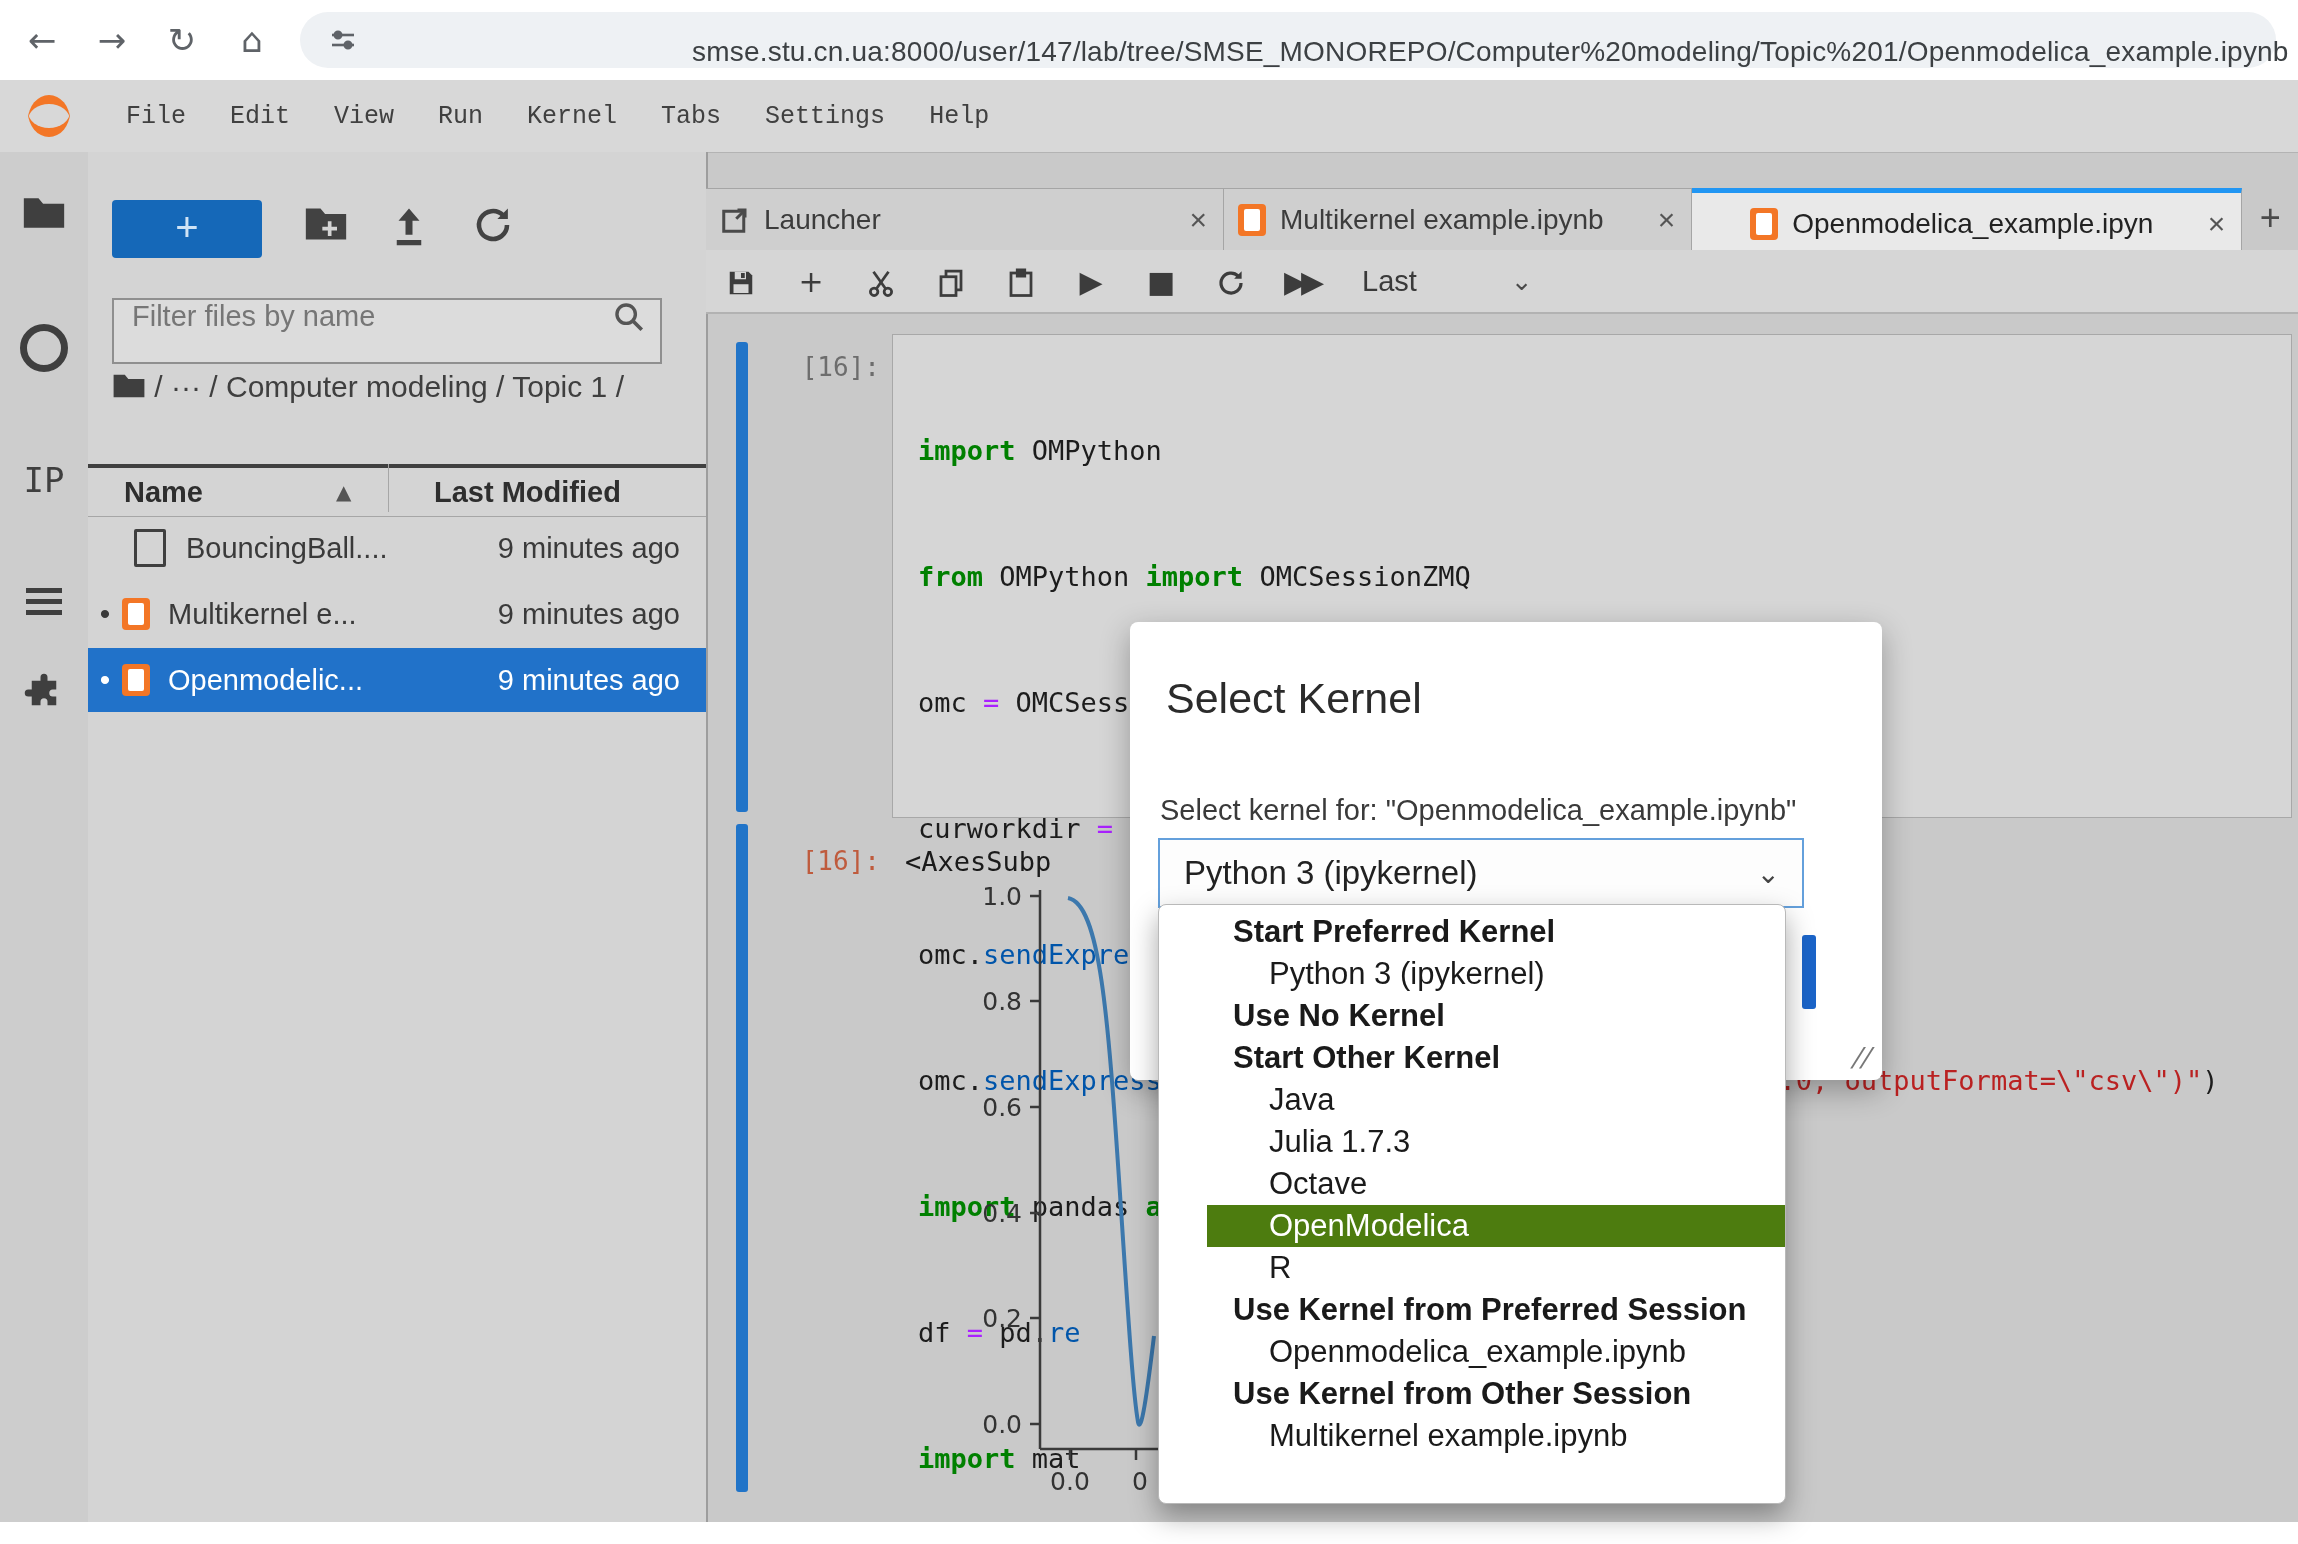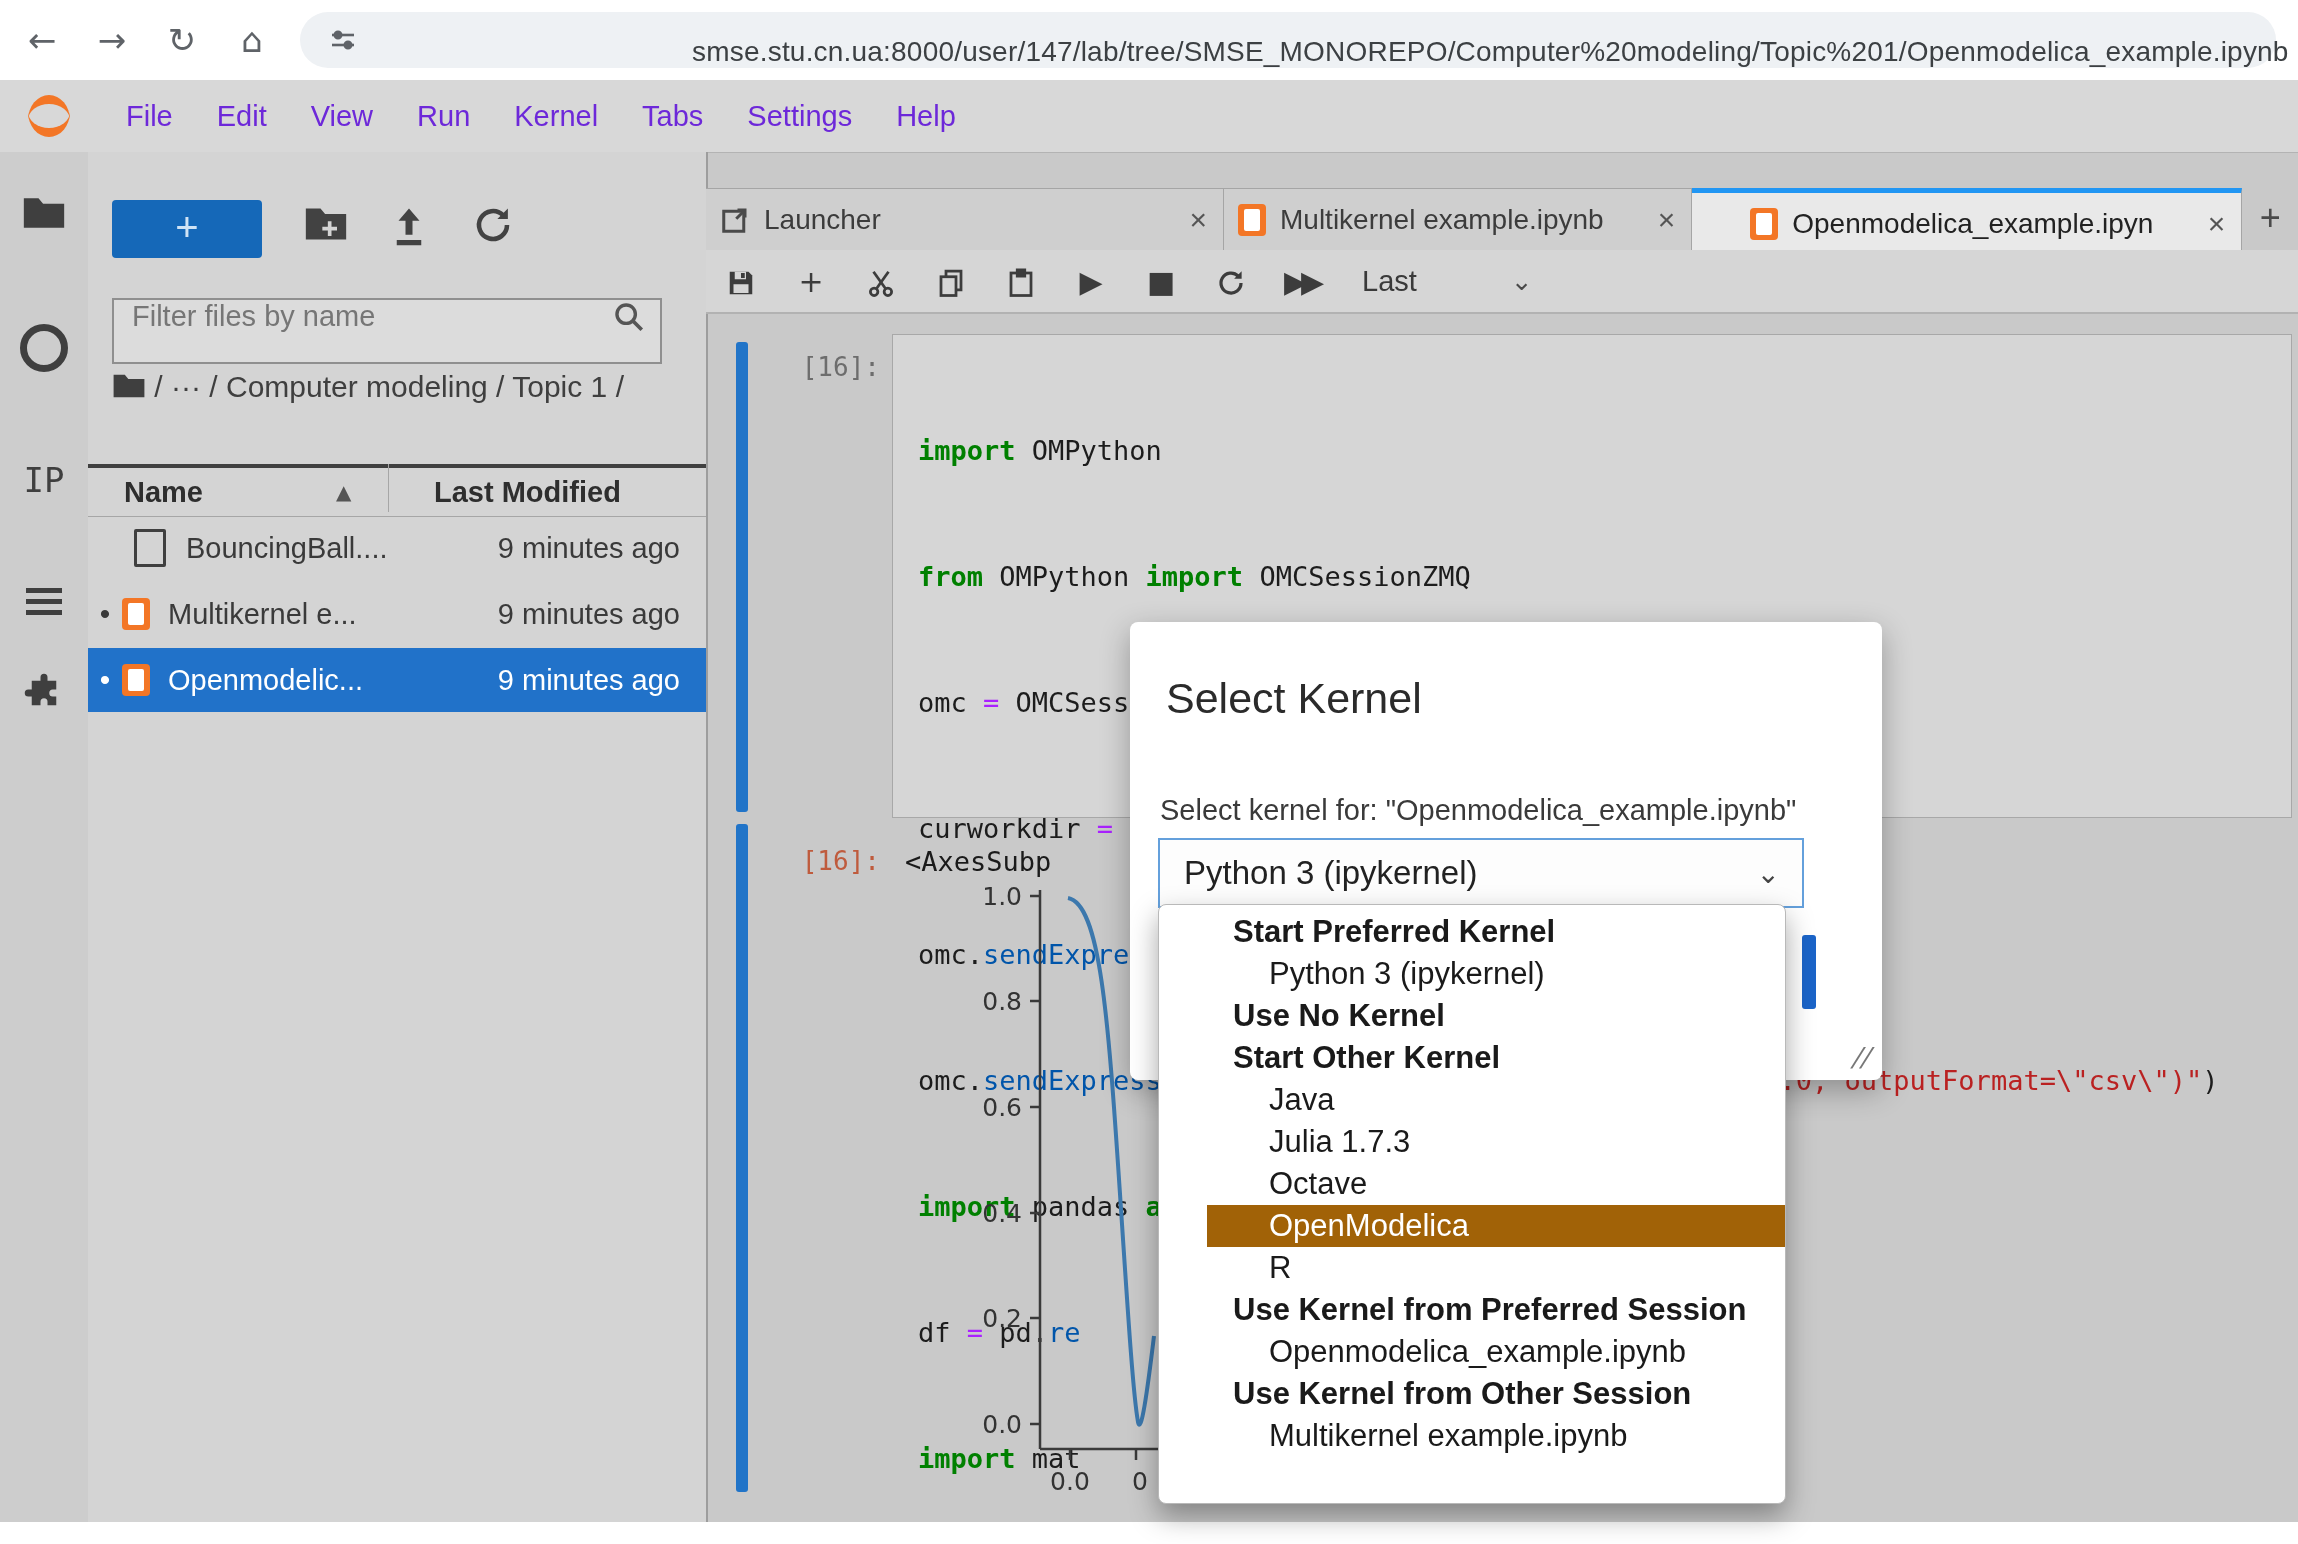--- a/index.html
+++ b/index.html
@@ -14,21 +14,21 @@
   .addr-pill{left:300px;top:12px;width:1976px;height:56px;background:#eef1f4;border-radius:28px;}
   .addr-url{left:392px;top:24px;font-size:28px;color:#3c4043;letter-spacing:.2px;}
 
   
   .menu-bar{left:0;top:80px;width:2298px;height:72px;background:#d8d8d8;border-bottom:1px solid #b3b3b3;display:flex;align-items:center;}
   .jlogo{width:54px;height:50px;margin-left:22px;position:relative;}
   .jlogo i{position:absolute;left:6px;width:42px;height:16px;border:0;background:transparent;}
   .jlogo i.t{top:4px;border-top:9px solid #f37626;border-radius:50% 50% 0 0/100% 100% 0 0;}
   .jlogo i.b{bottom:4px;border-bottom:9px solid #f37626;border-radius:0 0 50% 50%/0 0 100% 100%;}
   .menus{display:flex;margin-left:28px;}
-  .menu-item{padding:0 22px;font-size:29px;line-height:71px;color:#6d28d9;}
+  .menu-item{padding:0 22px;font-size:25px;line-height:71px;color:#404040;font-family:Liberation Mono, monospace;}
 
   
   .activity-bar{left:0;top:152px;width:88px;height:1370px;background:#cdcdcd;border-right:1px solid #b2b2b2;}
   .act-ic{left:0;width:88px;display:flex;justify-content:center;color:#3f3f3f;}
   .circle-o{width:34px;height:34px;border:7px solid #3f3f3f;border-radius:50%;}
   .ip-txt{font-family:"DejaVu Sans Mono",monospace;font-size:34px;color:#3f3f3f;}
   .hamb{width:36px;}
   .hamb div{height:5px;background:#3f3f3f;margin:6px 0;}
 
   
@@ -95,21 +95,21 @@
               display:flex;align-items:center;font-size:33px;color:#222;}
   .dlg-select .val{margin-left:24px;}
   .dlg-select .chev{margin-left:auto;margin-right:22px;color:#444;font-size:28px;}
   .sel-btn-sliver{left:1802px;top:935px;width:14px;height:74px;background:#1b64c8;border-radius:3px;z-index:6;}
   .resize-h{right:10px;bottom:8px;color:#777;font-size:26px;transform:skewX(-18deg);}
 
   .kmenu{left:1158px;top:904px;width:628px;height:600px;background:#fff;border:1px solid #b9b9b9;border-radius:8px;
          z-index:7;box-shadow:0 12px 28px rgba(0,0,0,.35);padding-top:6px;box-sizing:border-box;}
   .krow{height:42px;line-height:42px;font-size:31px;color:#1a1a1a;padding-left:62px;white-space:nowrap;margin-left:48px;}
   .khead{font-weight:bold;padding-left:26px;}
-  .ksel{background:#a16207;color:#fff;}
+  .ksel{background:#4d7c0f;color:#fff;}
 
   .bottom-strip{left:0;top:1522px;width:2298px;height:22px;background:#ffffff;}
 </style>
 </head>
 <body>
 
 <div class="page">
 
   <div class="abs browser-bar">
     <div class="abs nav-ic glyph" style="left:20px;">←</div>

